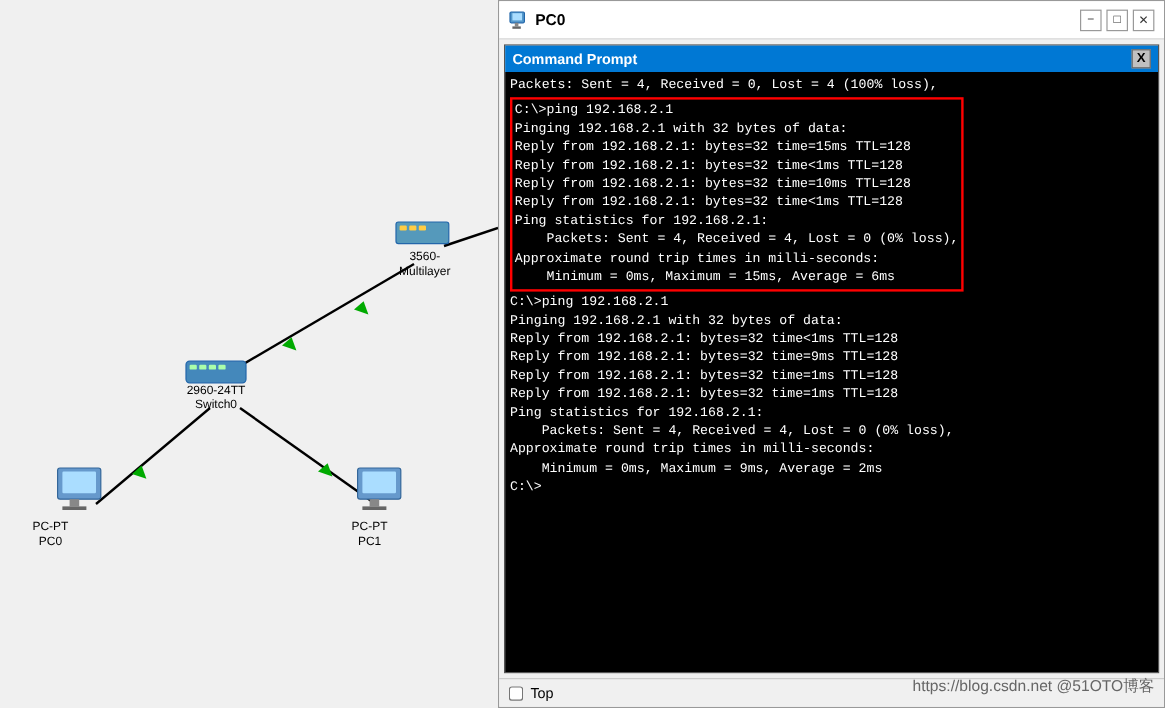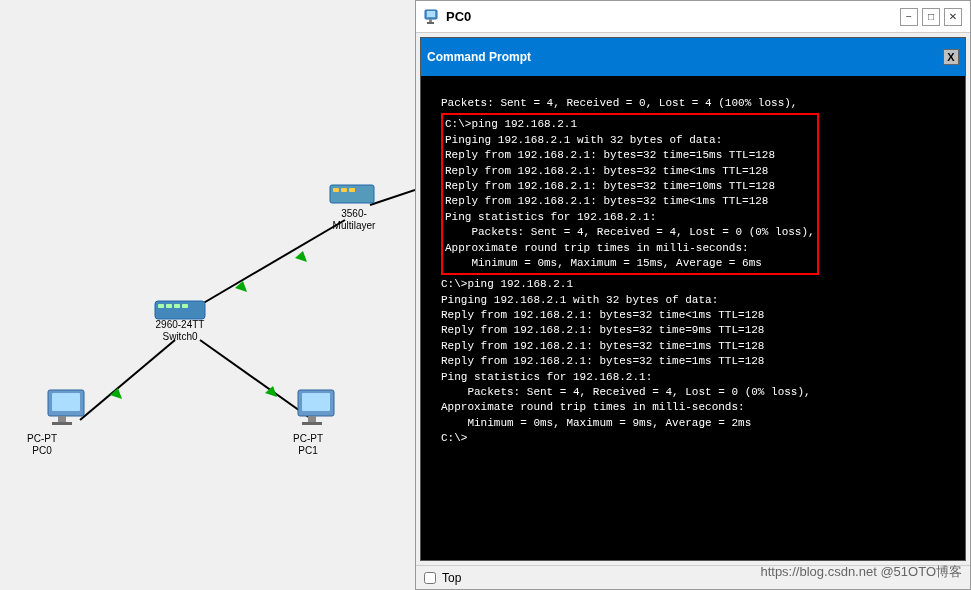--- a/index.html
+++ b/index.html
@@ -118,21 +118,21 @@
       border: 1px solid #555;
     }
 
     #cmd-titlebar {
       background: #0078d4;
       color: white;
       padding: 3px 6px;
       display: flex;
       align-items: center;
       justify-content: space-between;
-      height: 38px;
+      height: 22px;
     }
 
     #cmd-title {
       font-size: 12px;
       font-weight: bold;
     }
 
     #cmd-close {
       background: #c0c0c0;
       border: 1px solid #666;
@@ -147,21 +147,21 @@
       font-weight: bold;
     }
 
     #cmd-body {
       flex: 1;
       background: #000;
       color: #fff;
       font-family: 'Courier New', Courier, monospace;
       font-size: 11px;
       overflow-y: auto;
-      padding: 20px;
+      padding: 4px;
       position: relative;
     }
 
     .cmd-line {
       white-space: pre;
       line-height: 1.4;
     }
 
     .highlighted-block {
       border: 2px solid red;

